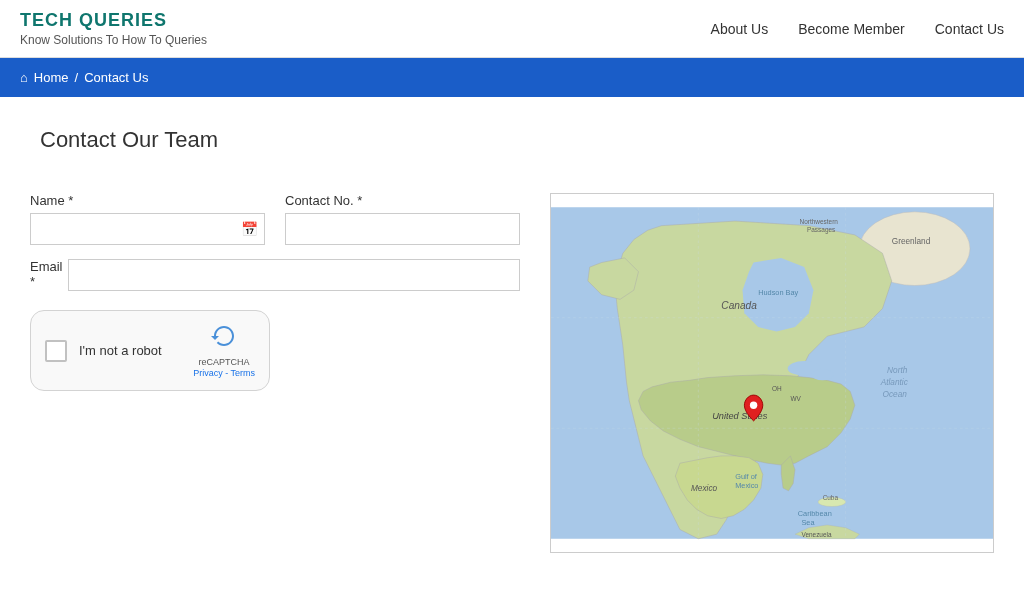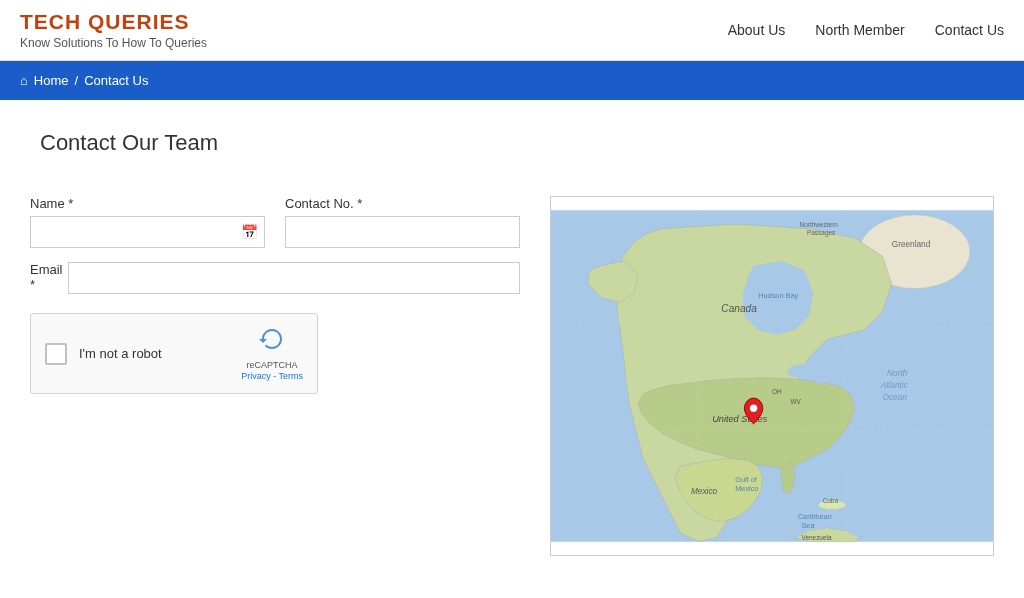--- a/index.html
+++ b/index.html
@@ -8,21 +8,21 @@
     
     #header {
       display: flex;
       align-items: center;
       justify-content: space-between;
       padding: 10px 20px;
       border-bottom: 1px solid #ddd;
       background: #fff;
     }
     #logo-area { display: flex; flex-direction: column; }
-    #site-title { font-size: 21px; font-weight: bold; letter-spacing: 1px; color: #c2410c; }
+    #site-title { font-size: 18px; font-weight: bold; letter-spacing: 1px; color: #0f766e; }
     #site-tagline { font-size: 12px; color: #555; margin-top: 2px; }
     #nav { display: flex; gap: 30px; align-items: center; }
     .nav-link { font-size: 14px; color: #333; text-decoration: none; cursor: pointer; }
 
     
     #breadcrumb-bar {
       background: #1a5dc8;
       padding: 12px 20px;
       display: flex;
       align-items: center;
@@ -108,23 +108,23 @@
       font-size: 14px;
       color: #555;
       pointer-events: none;
     }
 
     
     #recaptcha-box {
       display: flex;
       align-items: center;
       border: 1px solid #d3d3d3;
-      border-radius: 3px;
+      border-radius: 14px;
       padding: 12px 14px;
-      width: 288px;
+      width: 240px;
       margin-top: 16px;
       background: #f9f9f9;
     }
     .recaptcha-checkbox {
       width: 22px;
       height: 22px;
       border: 2px solid #c1c1c1;
       background: #fff;
       margin-right: 12px;
       flex-shrink: 0;
@@ -166,21 +166,21 @@
 </head>
 <body>
 
 <header id="header">
   <div id="logo-area">
     <span id="site-title">TECH QUERIES</span>
     <span id="site-tagline">Know Solutions To How To Queries</span>
   </div>
   <nav id="nav">
     <a class="nav-link">About Us</a>
-    <a class="nav-link">North Member</a>
+    <a class="nav-link">Become Member</a>
     <a class="nav-link">Contact Us</a>
   </nav>
 </header>
 
 <div id="breadcrumb-bar">
   <span class="breadcrumb-home-icon">⌂</span>
   <span class="breadcrumb-text">Home</span>
   <span class="breadcrumb-separator">/</span>
   <span class="breadcrumb-text">Contact Us</span>
 </div>

